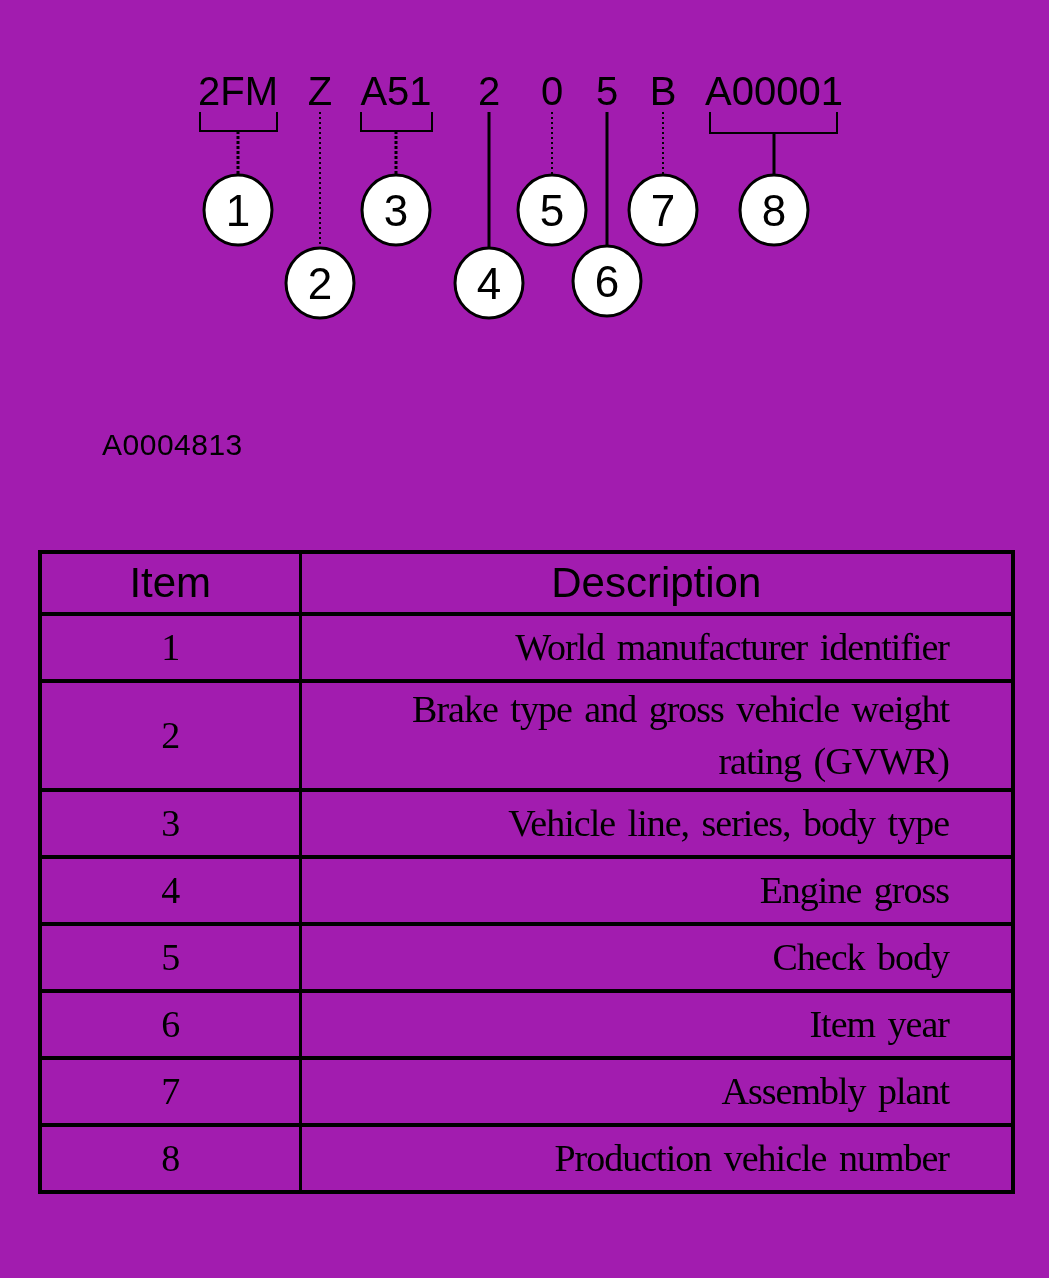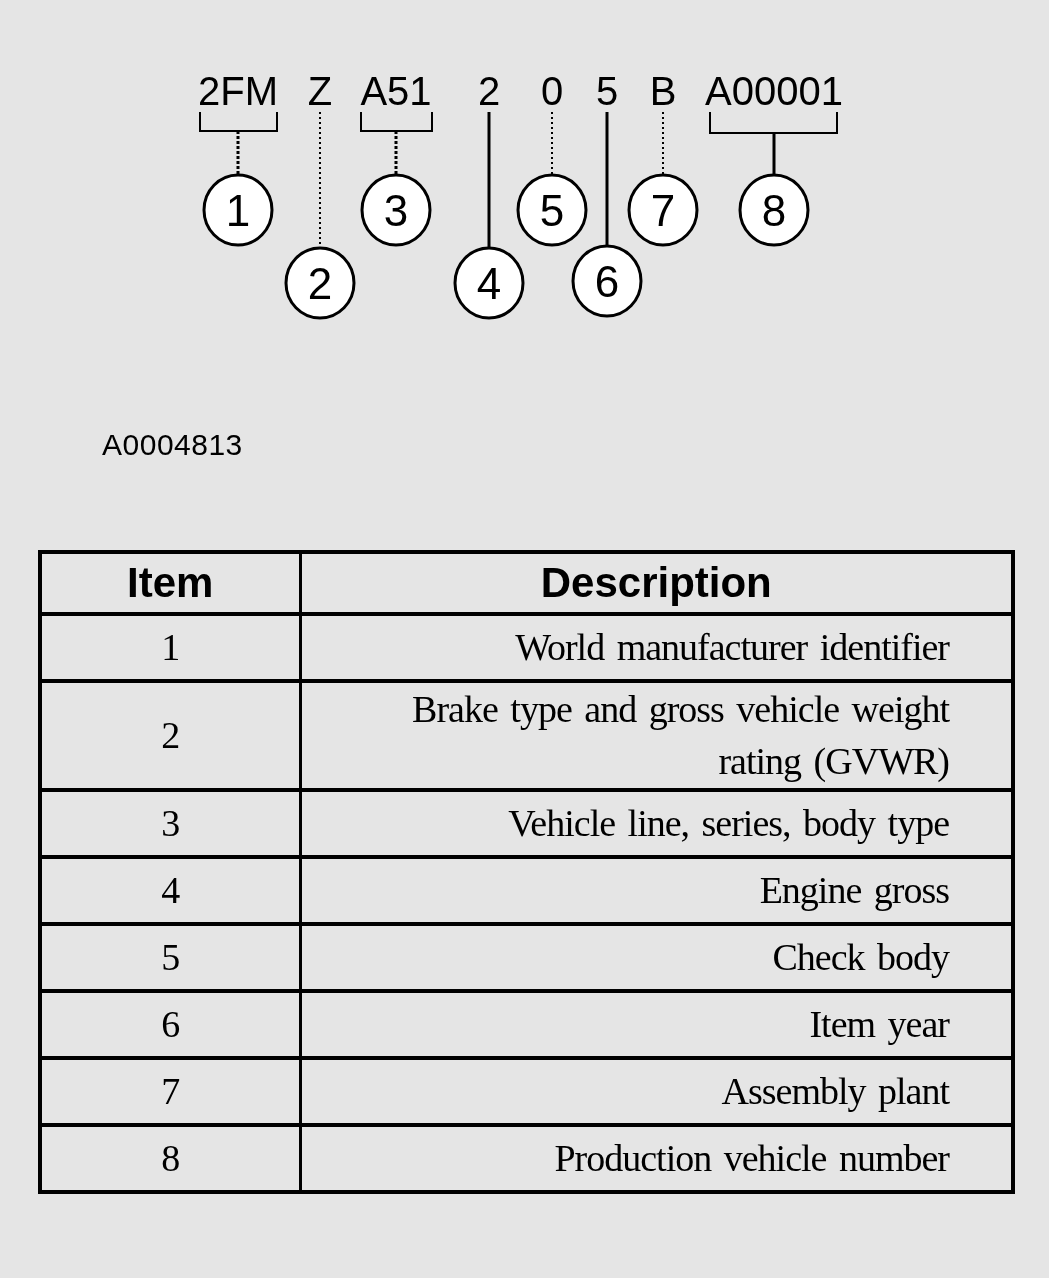--- a/index.html
+++ b/index.html
@@ -4,21 +4,21 @@
 <style>
   html, body {
     margin: 0;
     padding: 0;
     background: #ffffff;
   }
   .page {
     position: relative;
     width: 1049px;
     height: 1278px;
-    background: #e5e5e5;
+    background: #a21caf;
     overflow: hidden;
     font-family: "Liberation Sans", sans-serif;
     color: #000000;
   }
 
   
   .diagram-svg {
     position: absolute;
     left: 0;
     top: 0;
@@ -61,21 +61,21 @@
     border-top: 4px solid #000000;
     border-bottom: 4px solid #000000;
     border-left: 3px solid #000000;
     border-right: 3px solid #000000;
     vertical-align: middle;
     padding: 0;
   }
   .vin-table th {
     height: 58px;
     font-family: "Liberation Sans", sans-serif;
-    font-weight: bold;
+    font-weight: normal;
     font-size: 42px;
     text-align: center;
   }
   .vin-table td {
     height: 63px;
     font-family: "Liberation Serif", serif;
     font-size: 38px;
     letter-spacing: -1px;
     word-spacing: 4px;
     line-height: 1.38;

